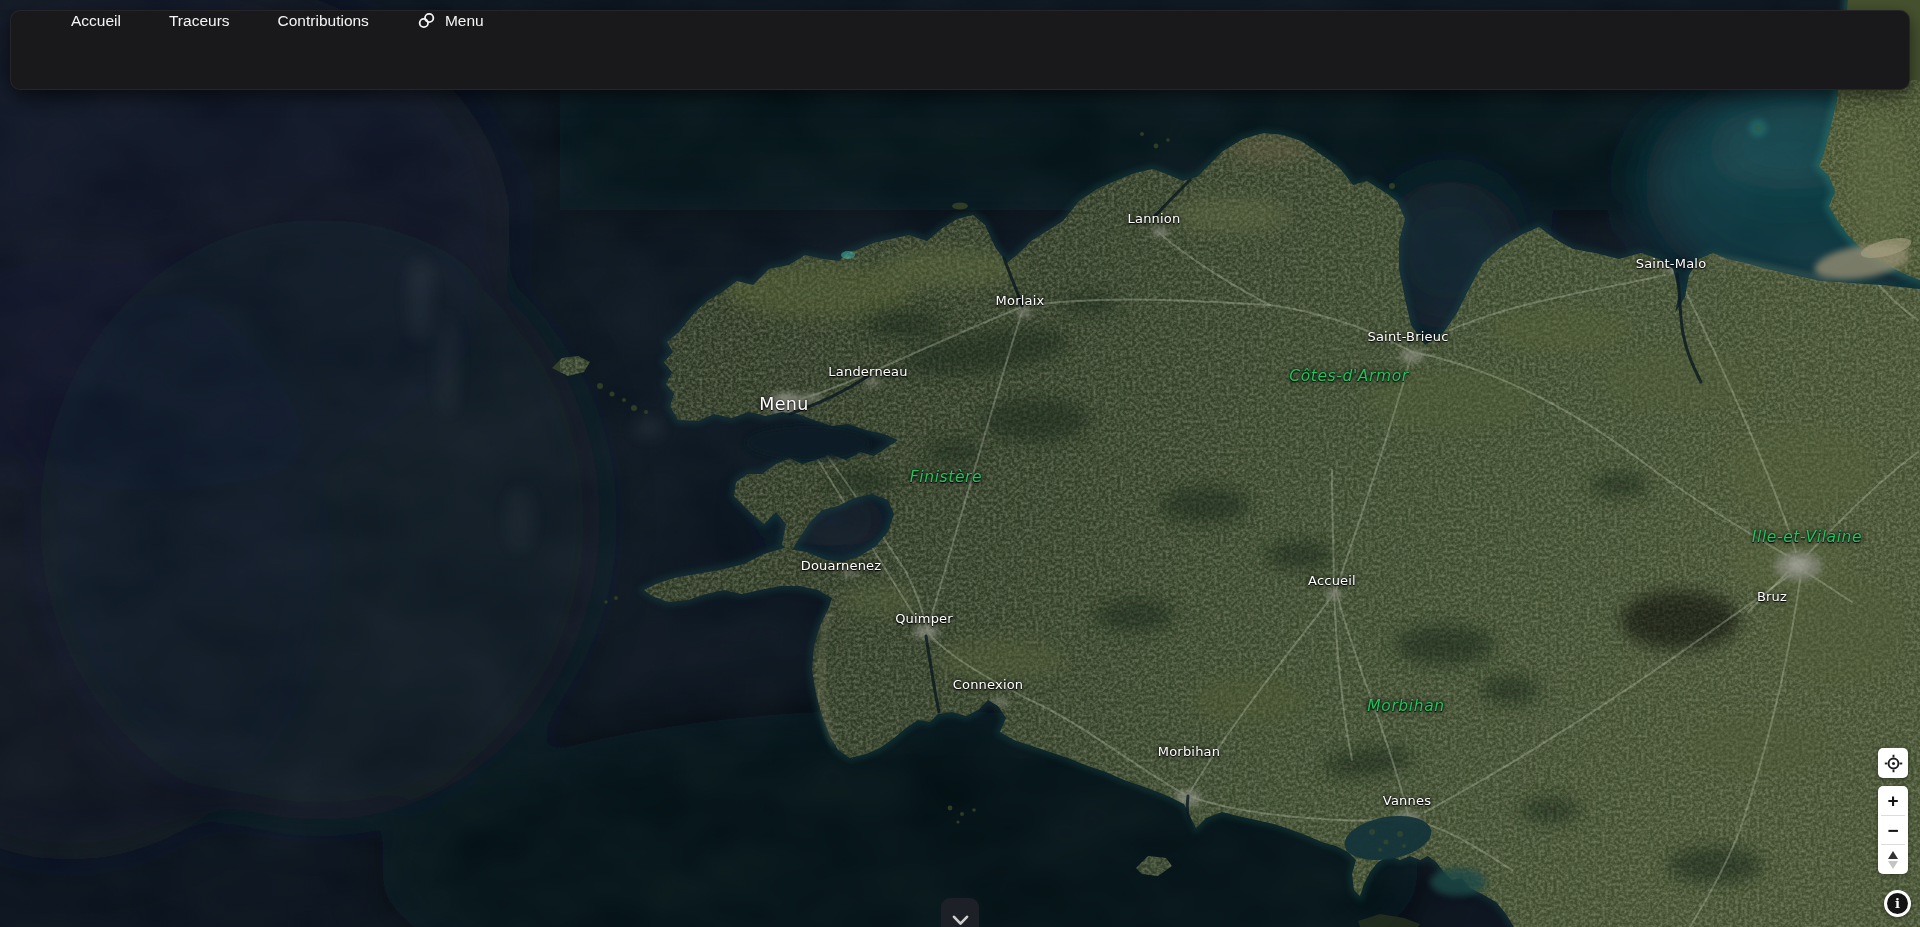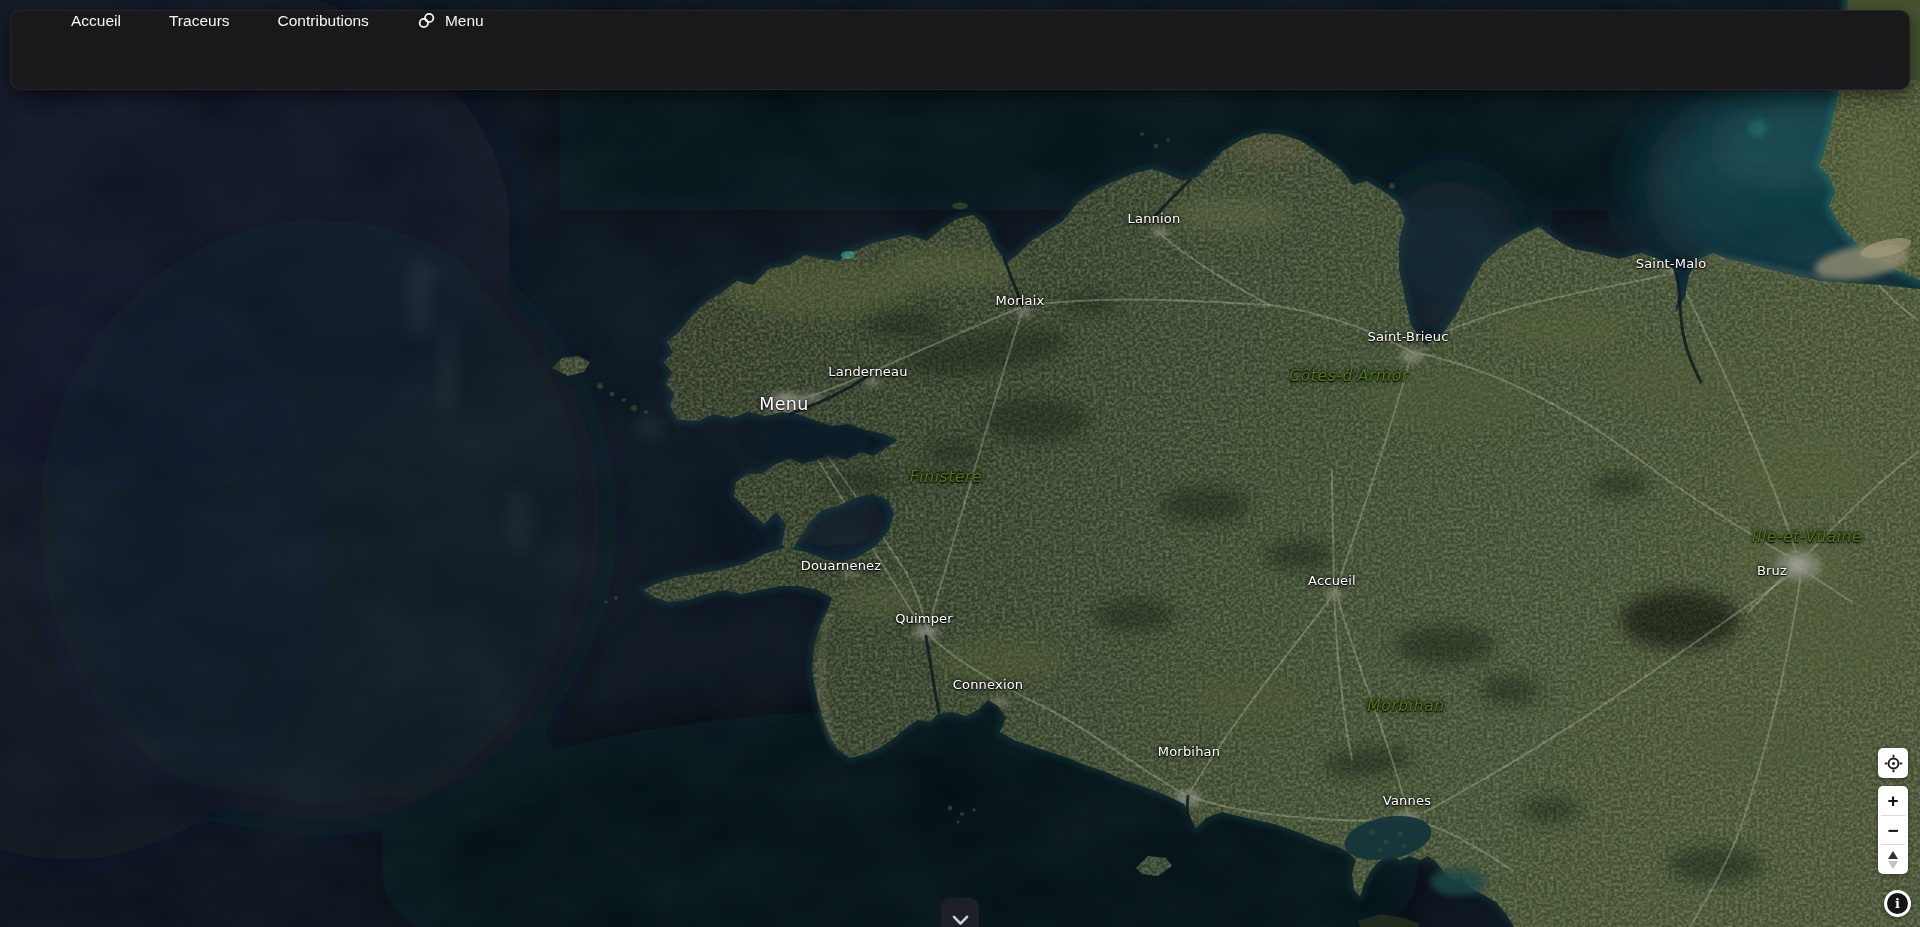--- a/index.html
+++ b/index.html
@@ -5,21 +5,21 @@
   html,body{margin:0;padding:0;width:1920px;height:927px;overflow:hidden;background:#0b141c;
     font-family:"Liberation Sans",sans-serif;}
   #stage{position:relative;width:1920px;height:927px;overflow:hidden;}
   
   #map{position:absolute;inset:0;cursor:grab;}
   #map svg{position:absolute;top:0;left:0;display:block;}
   .map-label{position:absolute;transform:translate(-50%,-50%);color:#ffffff;font:13px "DejaVu Sans",sans-serif;
     letter-spacing:.2px;white-space:nowrap;pointer-events:none;
     text-shadow:0 0 3px rgba(0,0,0,.95),0 0 6px rgba(0,0,0,.75),0 1px 1px #000;}
   .map-label.large{font-size:17.5px;letter-spacing:.4px;}
-  .map-label.dept{font-style:italic;font-size:15.5px;color:#4d7c0f;letter-spacing:.6px;}
+  .map-label.dept{font-style:italic;font-size:15.5px;color:#22c55e;letter-spacing:.6px;}
   
   #navbar{position:absolute;top:10px;left:10px;right:10px;height:78px;background:#19191b;
     border:1px solid rgba(255,255,255,.06);border-radius:10px;display:flex;align-items:flex-start;
     box-shadow:0 6px 18px rgba(0,0,0,.55);z-index:20;padding-left:28px;}
   .nav-left{display:flex;align-items:center;gap:48px;padding-left:32px;}
   .nav-item{color:#f5f5f5;font-size:15.5px;cursor:pointer;display:flex;align-items:center;gap:9px;}
   .nav-right{margin-left:auto;display:flex;align-items:center;gap:30px;padding-right:14px;}
   .lang-select{width:72px;height:38px;background:#0d0d0f;border:1px solid #303034;border-radius:9px;
     display:flex;align-items:center;justify-content:space-between;padding:0 12px 0 16px;cursor:pointer;
     color:#f5f5f5;font-size:15px;}
@@ -252,21 +252,21 @@
 
     <div class="map-label" style="left:1154px;top:218px">Lannion</div>
     <div class="map-label" style="left:1671px;top:263px">Saint-Malo</div>
     <div class="map-label" style="left:1020px;top:300px">Morlaix</div>
     <div class="map-label" style="left:1408px;top:336px">Saint-Brieuc</div>
     <div class="map-label" style="left:868px;top:371px">Landerneau</div>
     <div class="map-label large" style="left:784px;top:404px">Menu</div>
     <div class="map-label" style="left:841px;top:565px">Douarnenez</div>
     <div class="map-label" style="left:1332px;top:580px">Accueil</div>
     <div class="map-label" style="left:924px;top:618px">Quimper</div>
-    <div class="map-label" style="left:1772px;top:570px">Bruz</div>
+    <div class="map-label" style="left:1772px;top:596px">Bruz</div>
     <div class="map-label" style="left:988px;top:684px">Connexion</div>
     <div class="map-label" style="left:1189px;top:751px">Morbihan</div>
     <div class="map-label" style="left:1407px;top:800px">Vannes</div>
 
     <div class="map-label dept" style="left:1349px;top:376px">Côtes-d'Armor</div>
     <div class="map-label dept" style="left:946px;top:477px">Finistère</div>
     <div class="map-label dept" style="left:1807px;top:537px">Ille-et-Vilaine</div>
     <div class="map-label dept" style="left:1406px;top:706px">Morbihan</div>
   </div>
 

